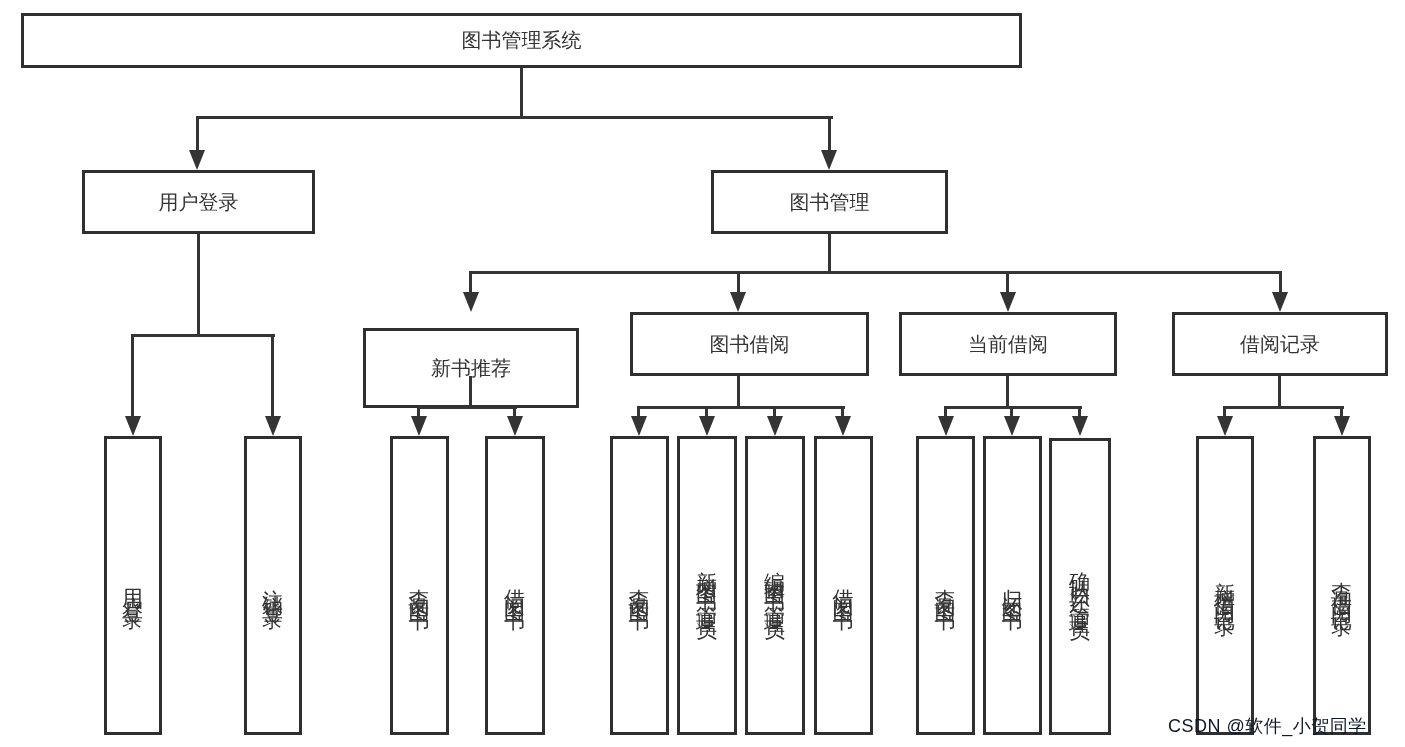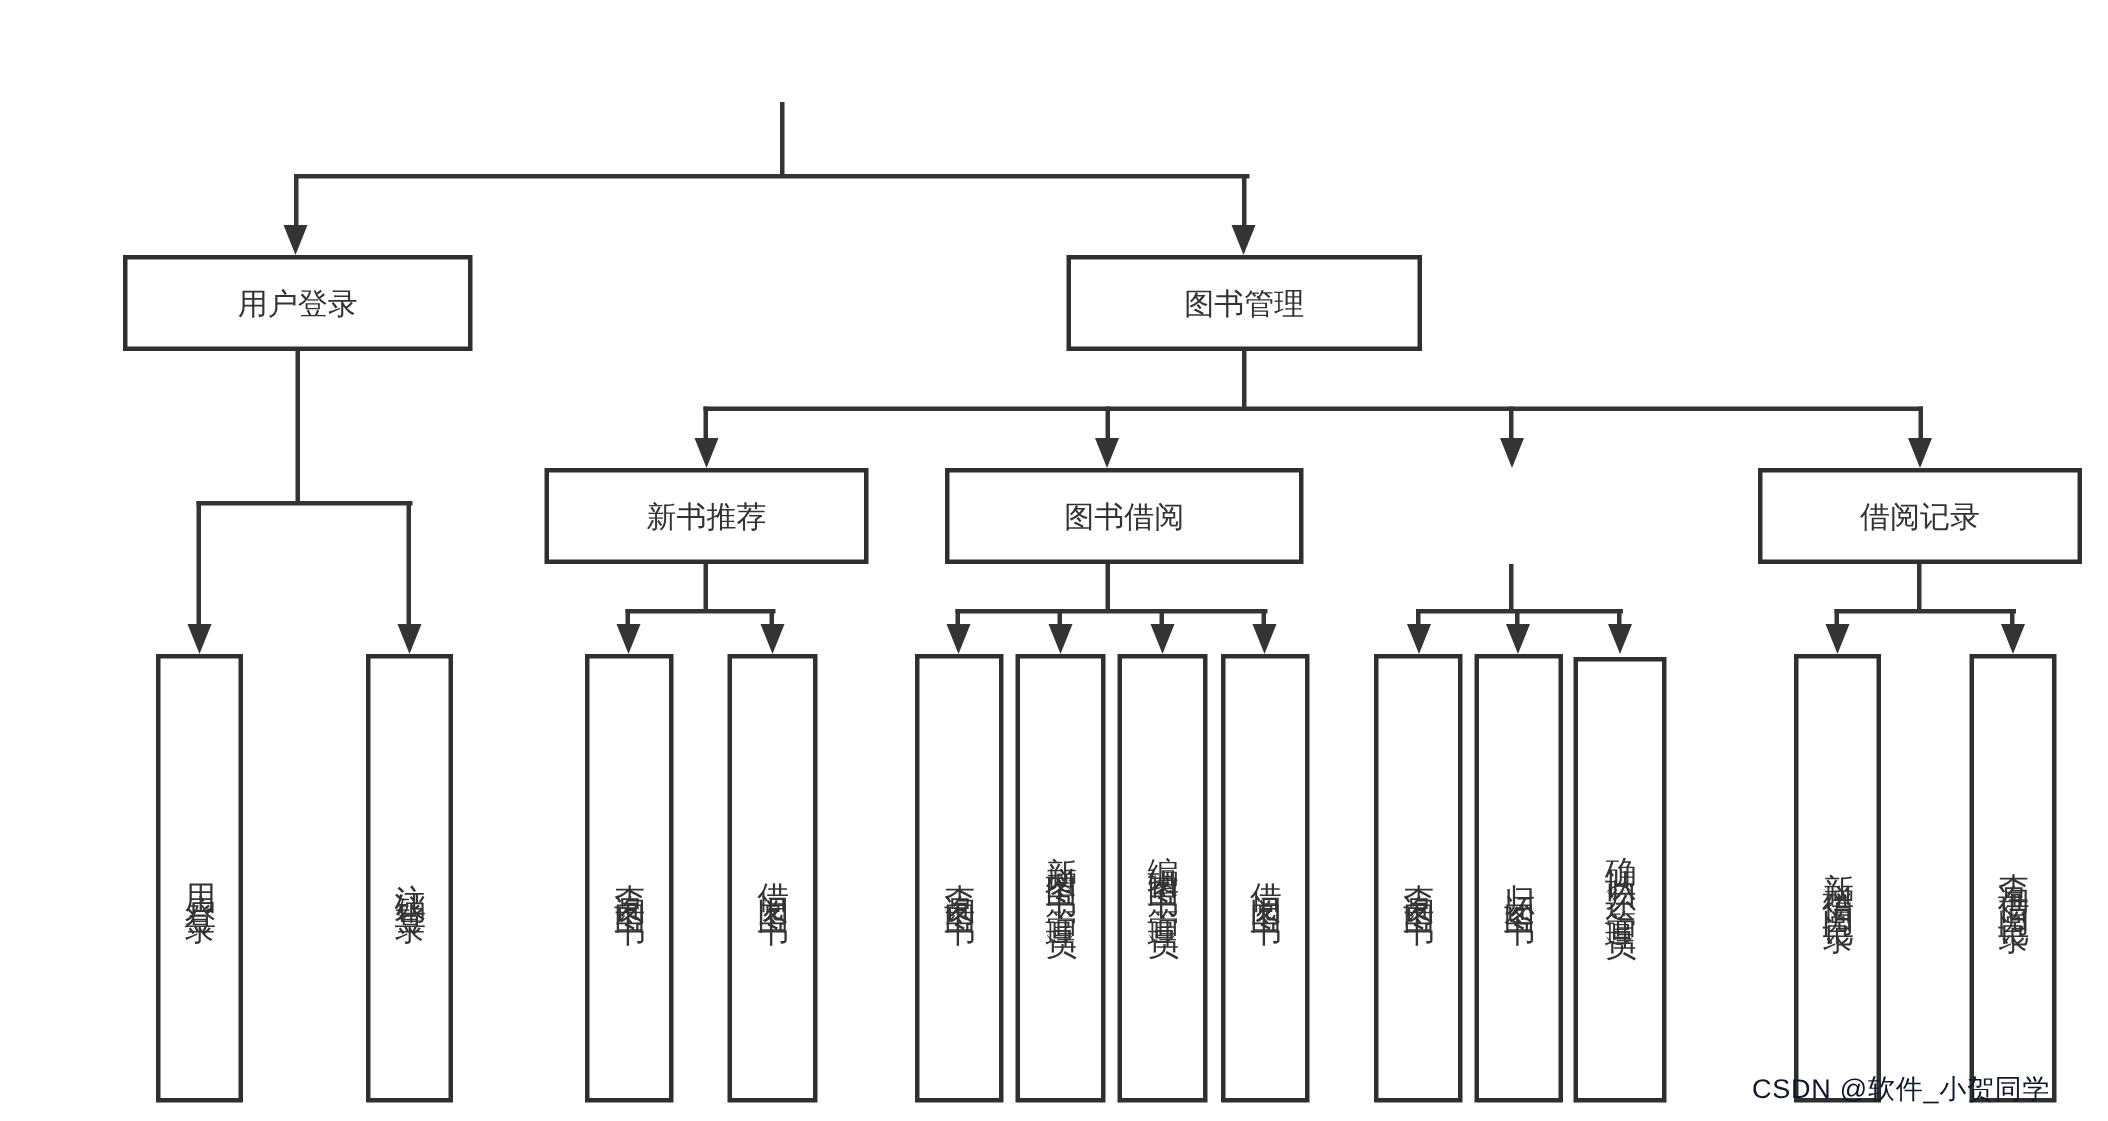--- a/index.html
+++ b/index.html
@@ -26,20 +26,23 @@
   .watermark{
     position:absolute;left:1168px;top:714px;color:#0f172a;font-size:18px;
     letter-spacing:0.5px;white-space:nowrap;z-index:5;
   }
 </style>
 </head>
 <body>
 
 <div id="canvas">
 
+  <div class="box" style="left:21px;top:13px;width:1001px;height:55px;">
+    <span>图书管理系统</span>
+  </div>
 
   <div class="vline" style="left:520px;top:68px;height:50px;"></div>
   <div class="hline" style="left:197px;top:116px;width:636px;"></div>
   <div class="vline" style="left:196px;top:116px;height:36px;"></div>
   <div class="arrow" style="left:189px;top:150px;"></div>
   <div class="vline" style="left:828px;top:116px;height:36px;"></div>
   <div class="arrow" style="left:821px;top:150px;"></div>
 
   <div class="box" style="left:82px;top:170px;width:233px;height:64px;">
     <span>用户登录</span>
@@ -59,25 +62,28 @@
   <div class="hline" style="left:469px;top:271px;width:813px;"></div>
   <div class="vline" style="left:469px;top:271px;height:23px;"></div>
   <div class="arrow" style="left:463px;top:292px;"></div>
   <div class="vline" style="left:737px;top:271px;height:23px;"></div>
   <div class="arrow" style="left:730px;top:292px;"></div>
   <div class="vline" style="left:1006px;top:271px;height:23px;"></div>
   <div class="arrow" style="left:1000px;top:292px;"></div>
   <div class="vline" style="left:1279px;top:271px;height:23px;"></div>
   <div class="arrow" style="left:1272px;top:292px;"></div>
 
-  <div class="box" style="left:363px;top:312px;width:216px;height:64px;">
+  <div class="box" style="left:363px;top:328px;width:216px;height:80px;">
     <span>新书推荐</span>
   </div>
   <div class="box" style="left:630px;top:312px;width:239px;height:64px;">
     <span>图书借阅</span>
+  </div>
+  <div class="box" style="left:899px;top:312px;width:218px;height:64px;">
+    <span>当前借阅</span>
   </div>
   <div class="box" style="left:1172px;top:312px;width:216px;height:64px;">
     <span>借阅记录</span>
   </div>
 
   <div class="vline" style="left:469px;top:376px;height:32px;"></div>
   <div class="hline" style="left:417px;top:406px;width:100px;"></div>
   <div class="vline" style="left:417px;top:406px;height:12px;"></div>
   <div class="arrow" style="left:411px;top:416px;"></div>
   <div class="vline" style="left:513px;top:406px;height:12px;"></div>

